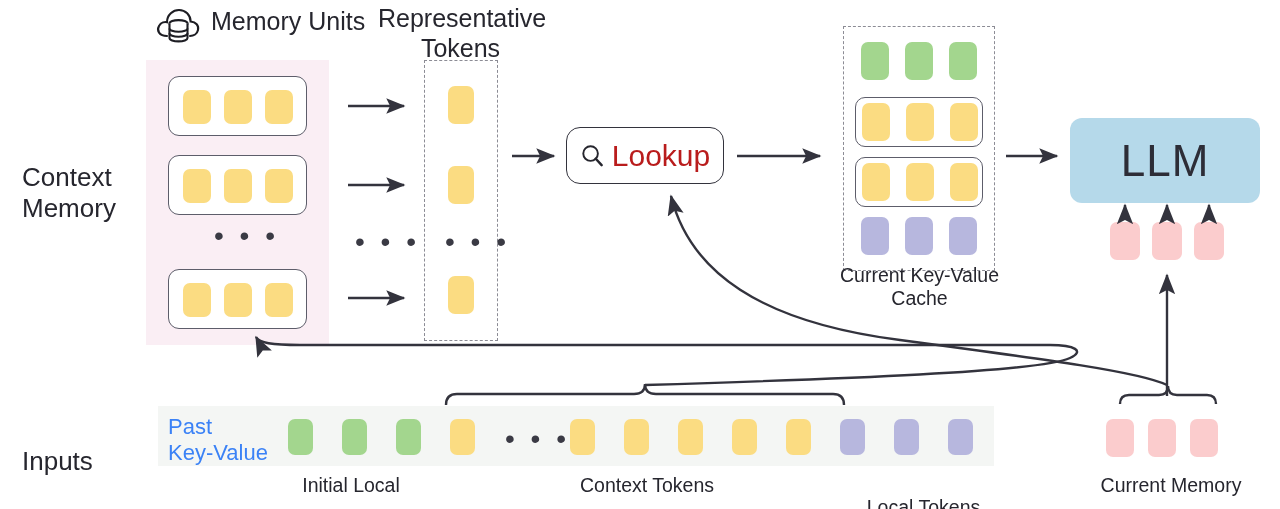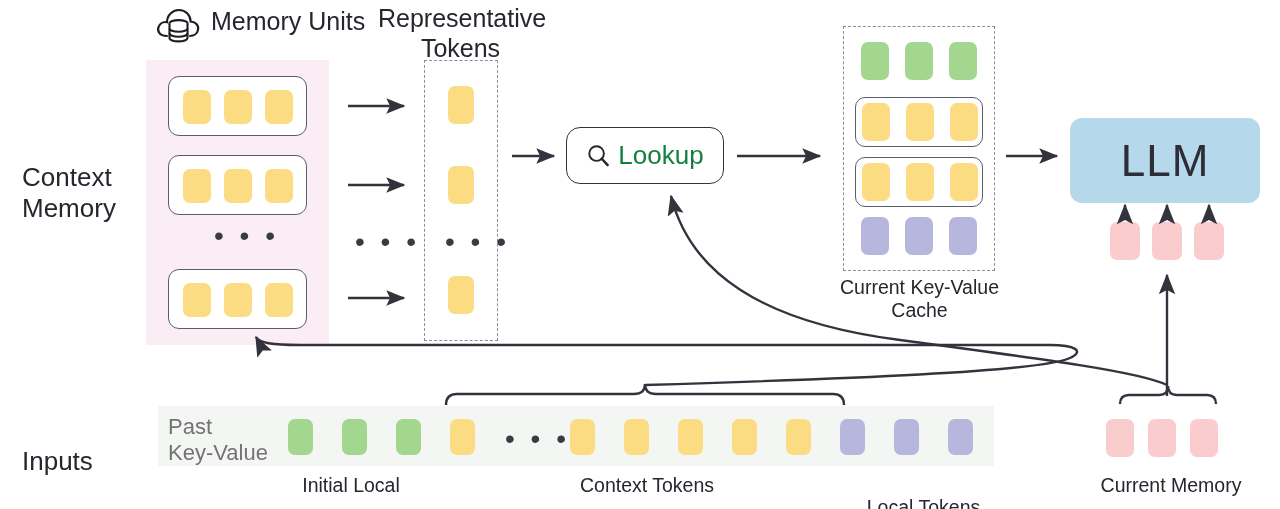--- a/index.html
+++ b/index.html
@@ -35,21 +35,21 @@
   #rep-tok-1{top:86px;}
   #rep-tok-2{top:166px;}
   #rep-tok-n{top:276px;}
 
   
   #lookup-box{
     left:566px;top:127px;width:158px;height:57px;
     background:#ffffff;border:1.7px solid #33333d;border-radius:14px;
     box-sizing:border-box;display:flex;align-items:center;justify-content:center;gap:7px;
   }
-  #lookup-label{font-size:26px;color:#15803d;text-align:right;}
+  #lookup-label{font-size:30px;color:#b91c1c;text-align:right;}
 
   
   #kv-dashed{left:843px;top:26px;width:152px;height:245px;border:1.8px dashed #8c8c95;box-sizing:border-box;}
   .kv-row{position:absolute;left:861px;width:116px;height:38px;}
   .kv-row.boxed{
     left:855px;width:128px;height:50px;
     background:#fff;border:1.4px solid #5d5d6a;border-radius:10px;box-sizing:border-box;
   }
   .kv-row .tok{position:absolute;width:28px;height:38px;border-radius:7px;}
   .kv-row .tok.c1{left:0px;}
@@ -70,21 +70,21 @@
     display:flex;align-items:center;justify-content:center;
   }
   #llm-label{font-size:44px;color:#2d2d37;letter-spacing:1px;}
   .cur-tok{position:absolute;top:222px;width:30px;height:38px;border-radius:7px;background:#fbcccd;}
   #cur-tok-1{left:1110px;}
   #cur-tok-2{left:1152px;}
   #cur-tok-3{left:1194px;}
 
   
   #inputs-strip{left:158px;top:406px;width:836px;height:60px;background:#f4f6f4;}
-  #pastkv-label{left:168px;top:414px;font-size:22px;line-height:1.17;color:#737373;white-space:pre;}
+  #pastkv-label{left:168px;top:414px;font-size:22px;line-height:1.17;color:#3b82f6;white-space:pre;}
   .in-tok{position:absolute;top:419px;width:25px;height:36px;border-radius:7px;}
   #in-dots{position:absolute;left:505px;top:425px;}
   .bot-tok{position:absolute;top:419px;width:28px;height:38px;border-radius:7px;background:#fbcccd;}
   #bot-tok-1{left:1106px;}
   #bot-tok-2{left:1148px;}
   #bot-tok-3{left:1190px;}
 
   svg.overlay{position:absolute;left:0;top:0;width:1280px;height:509px;pointer-events:none;}
 </style>
 </head>
@@ -157,21 +157,21 @@
 <div class="kv-row boxed" id="kv-row-y2">
   <span class="tok c1" style="background:#fbdc82"></span>
   <span class="tok c2" style="background:#fbdc82"></span>
   <span class="tok c3" style="background:#fbdc82"></span>
 </div>
 <div class="kv-row" id="kv-row-purple">
   <span class="tok c1" style="background:#b7b7de"></span>
   <span class="tok c2" style="background:#b7b7de"></span>
   <span class="tok c3" style="background:#b7b7de"></span>
 </div>
-<div class="abs cap" style="left:822px;top:276px;width:195px;">Current Key-Value
+<div class="abs cap" style="left:822px;top:264px;width:195px;">Current Key-Value
 Cache</div>
 
 <div class="abs" id="llm-box">
   <span id="llm-label">LLM</span>
 </div>
 <div class="abs cur-tok" id="cur-tok-1" style="background: rgb(251, 204, 205);"></div>
 <div class="abs cur-tok" id="cur-tok-2" style="background: rgb(251, 204, 205);"></div>
 <div class="abs cur-tok" id="cur-tok-3" style="background: rgb(251, 204, 205);"></div>
 
 <div class="abs" id="inputs-strip"></div>

